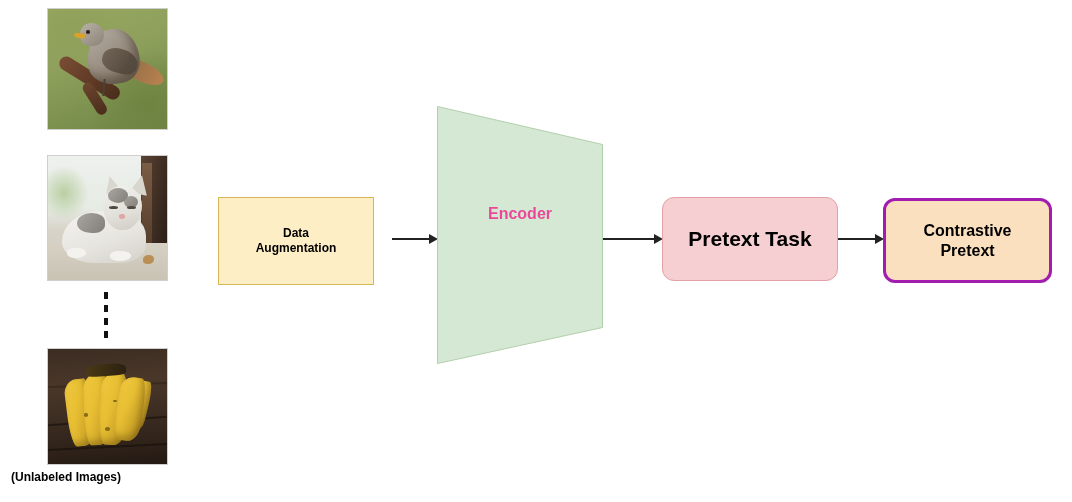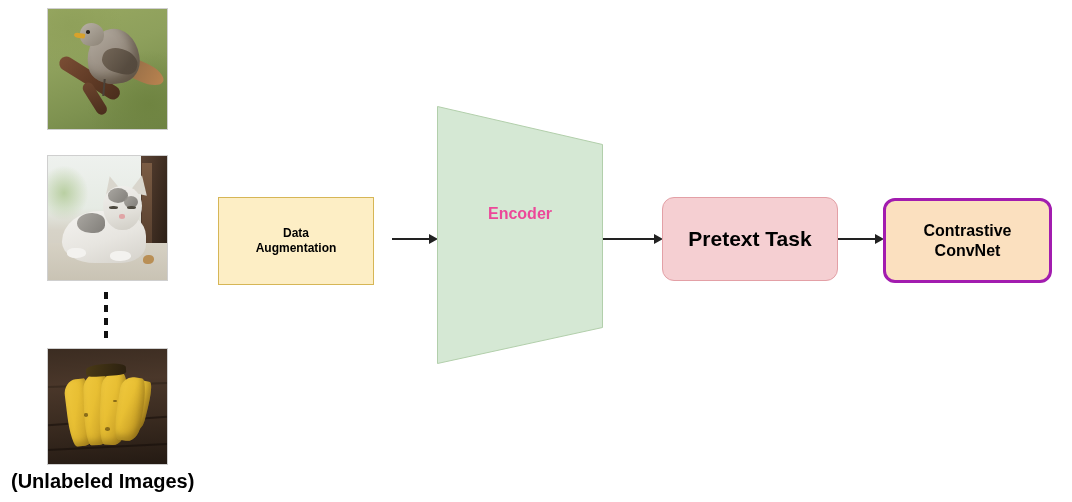--- a/index.html
+++ b/index.html
@@ -388,21 +388,21 @@
       <div class="banana b2"></div>
       <div class="banana b3"></div>
       <div class="banana b4"></div>
       <div class="ban-stem"></div>
       <div class="ban-spot" style="left:30%;top:56%;width:4%;height:3%;"></div>
       <div class="ban-spot" style="left:48%;top:68%;width:4%;height:3%;"></div>
       <div class="ban-spot" style="left:55%;top:44%;width:3%;height:2.5%;"></div>
     </div>
   </div>
 
-  <div class="caption" style="left:11px; top:470px; font-size:20px;">(Unlabeled Images)</div>
+  <div class="caption" style="left:11px; top:470px; font-size:12px;">(Unlabeled Images)</div>
 
   <div class="node node-rect" style="left:218px; top:197px; width:156px; height:88px; font-size:12px;">
     <div>
       <div>Data</div>
       <div>Augmentation</div>
     </div>
   </div>
 
   <div class="arrow" style="left:392px; top:233px; width:46px;">
     <div class="shaft"></div>
@@ -430,17 +430,17 @@
   </div>
 
   <div class="arrow" style="left:838px; top:233px; width:46px;">
     <div class="shaft"></div>
     <div class="head"></div>
   </div>
 
   <div class="node node-round-orange" style="left:883px; top:198px; width:169px; height:85px; font-size:16px;">
     <div>
       <div>Contrastive</div>
-      <div>ConvNet</div>
+      <div>Pretext</div>
     </div>
   </div>
 
 </div>
 
 </body></html>

